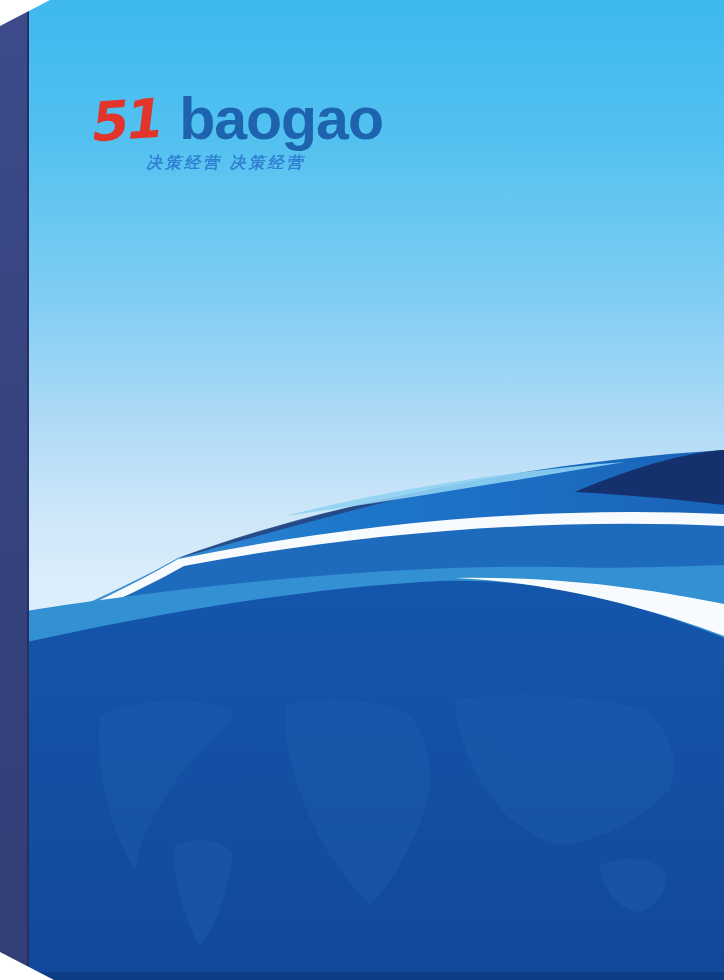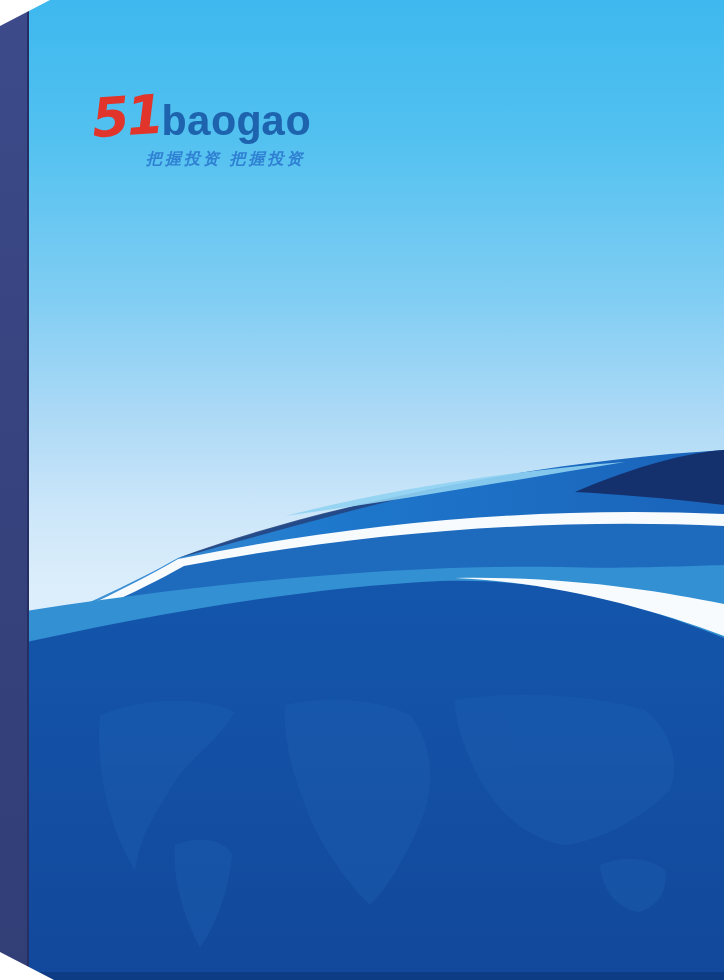--- a/index.html
+++ b/index.html
@@ -33,25 +33,25 @@
   .logo-row{display:flex;align-items:baseline;line-height:1;}
   .logo-51{
     font-family:"DejaVu Sans","Liberation Sans",sans-serif;
     font-style:italic;font-weight:bold;
     font-size:54px;color:#E1352B;
     letter-spacing:-3px;
     transform:rotate(-4deg);
     display:inline-block;
   }
   .logo-baogao{
-    font-family:Liberation Mono, monospace;
+    font-family:Liberation Sans, sans-serif;
     font-weight:bold;
-    font-size:43px;color:#1E63AE;
+    font-size:59px;color:#1E63AE;
     letter-spacing:-1px;
-    margin-left:0;
+    margin-left:18px;
   }
   .logo-tagline{
     margin-top:4px;margin-left:54px;
     font-style:italic;font-weight:bold;
     font-size:16px;color:#2F80D2;
     letter-spacing:3px;
     white-space:nowrap;
   }
   
   .title{
@@ -116,17 +116,17 @@
   <div class="spine"></div>
 
   <div class="corner tl"></div>
   <div class="corner bl"></div>
 
   <div class="logo">
     <div class="logo-row">
       <span class="logo-51">51</span>
       <span class="logo-baogao">baogao</span>
     </div>
-    <div class="logo-tagline">把握投资 把握投资</div>
+    <div class="logo-tagline">决策经营 决策经营</div>
   </div>
 
 
 </div>
 
 </body></html>

